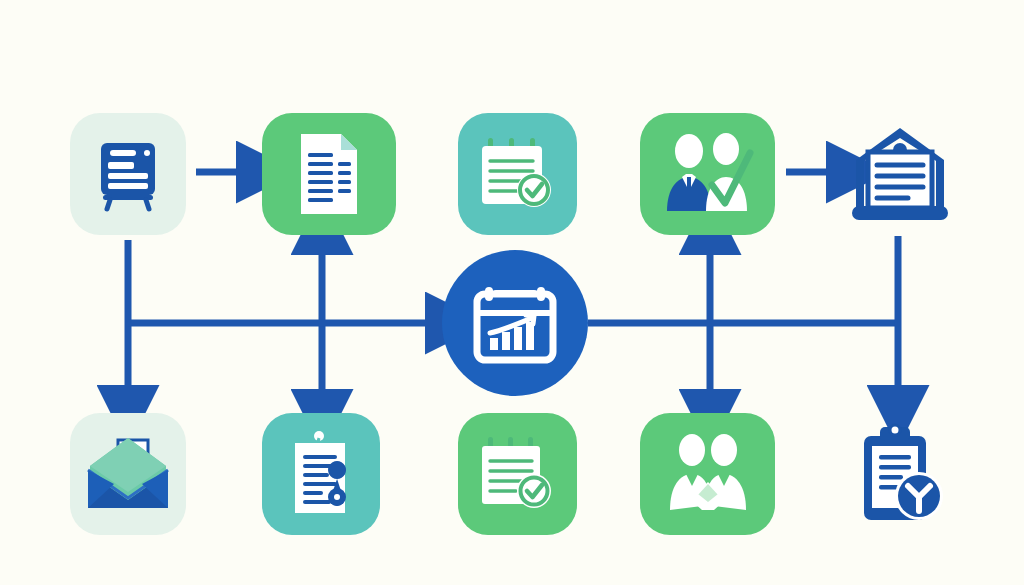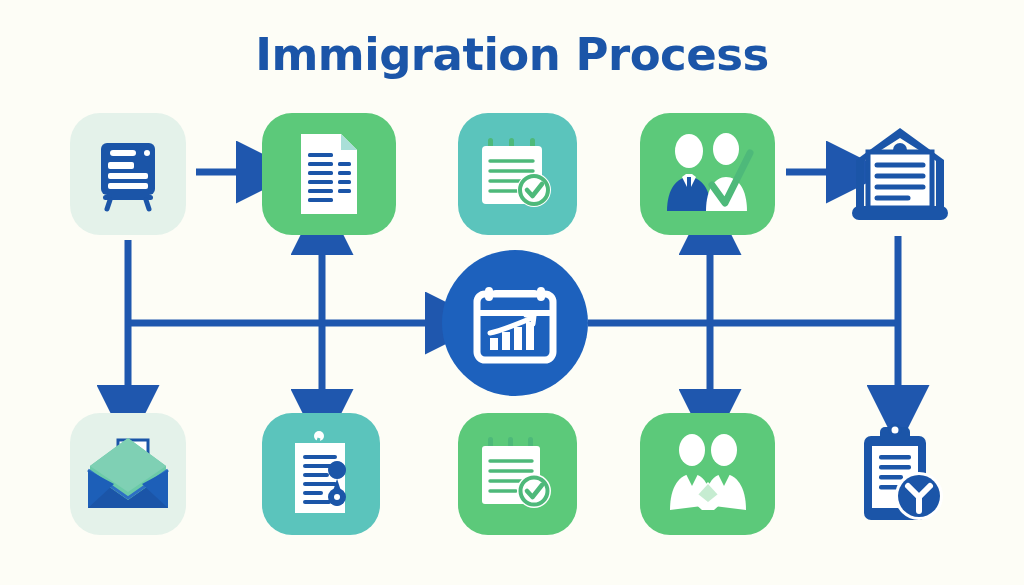--- a/index.html
+++ b/index.html
@@ -54,21 +54,20 @@
     width: 1024px;
     height: 585px;
     pointer-events: none;
   }
 </style>
 </head>
 <body>
 
 <div id="canvas">
 
-  <div id="title">Immigration Process</div>
 
   <svg id="connectors" viewBox="0 0 1024 585">
     <defs>
       <marker id="ah-r" markerWidth="9" markerHeight="9" refX="1" refY="4.5" orient="auto">
         <path d="M0,0 L9,4.5 L0,9 Z" fill="#1f57ae"></path>
       </marker>
       <marker id="ah-u" markerWidth="9" markerHeight="9" refX="1" refY="4.5" orient="auto">
         <path d="M0,0 L9,4.5 L0,9 Z" fill="#1f57ae"></path>
       </marker>
       <marker id="ah-d" markerWidth="9" markerHeight="9" refX="1" refY="4.5" orient="auto">

